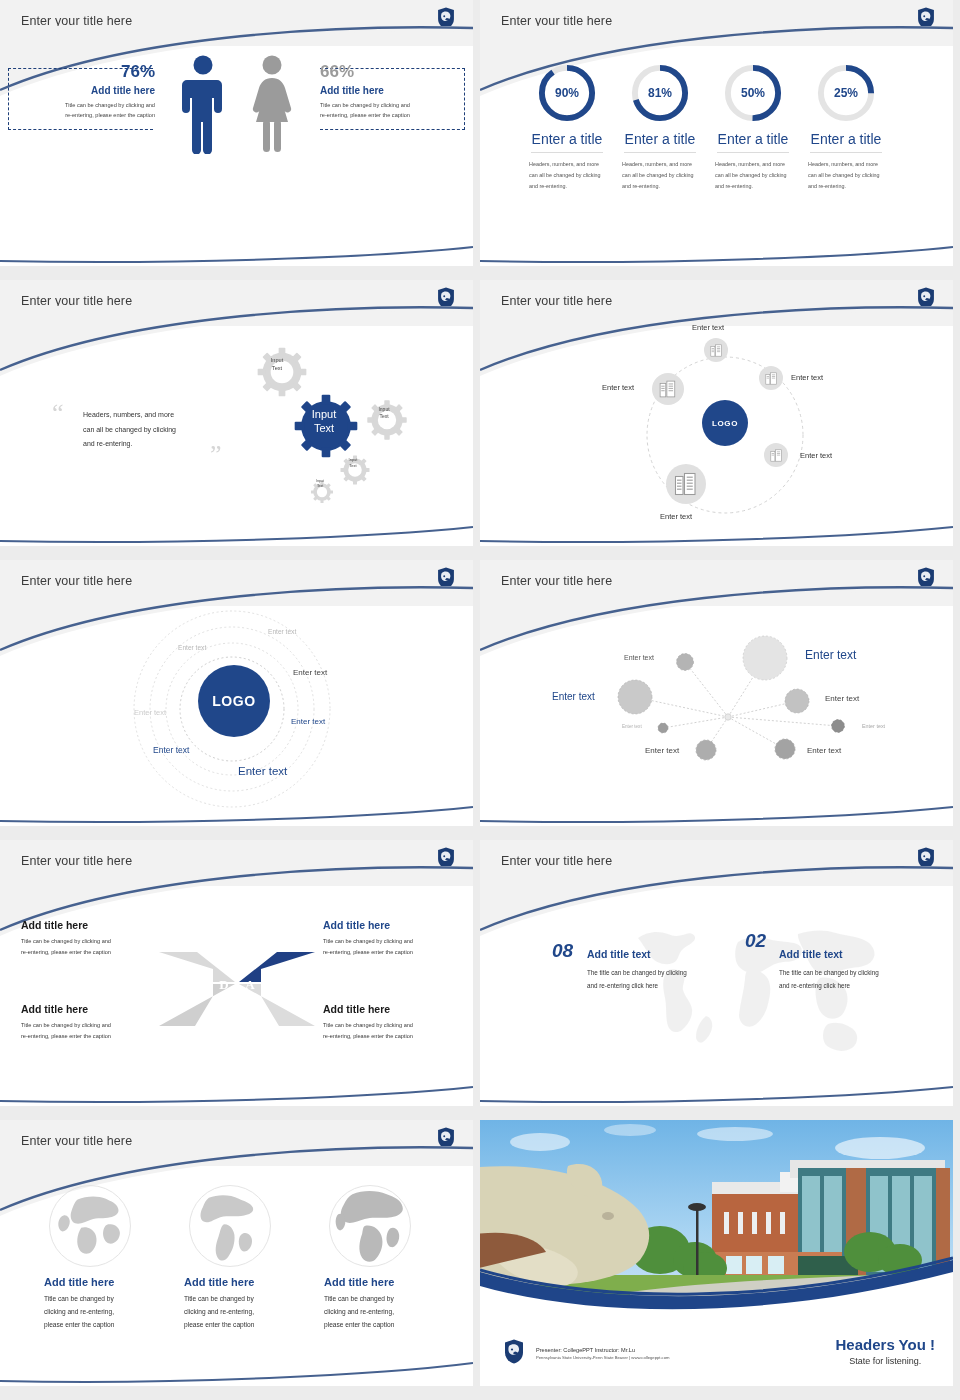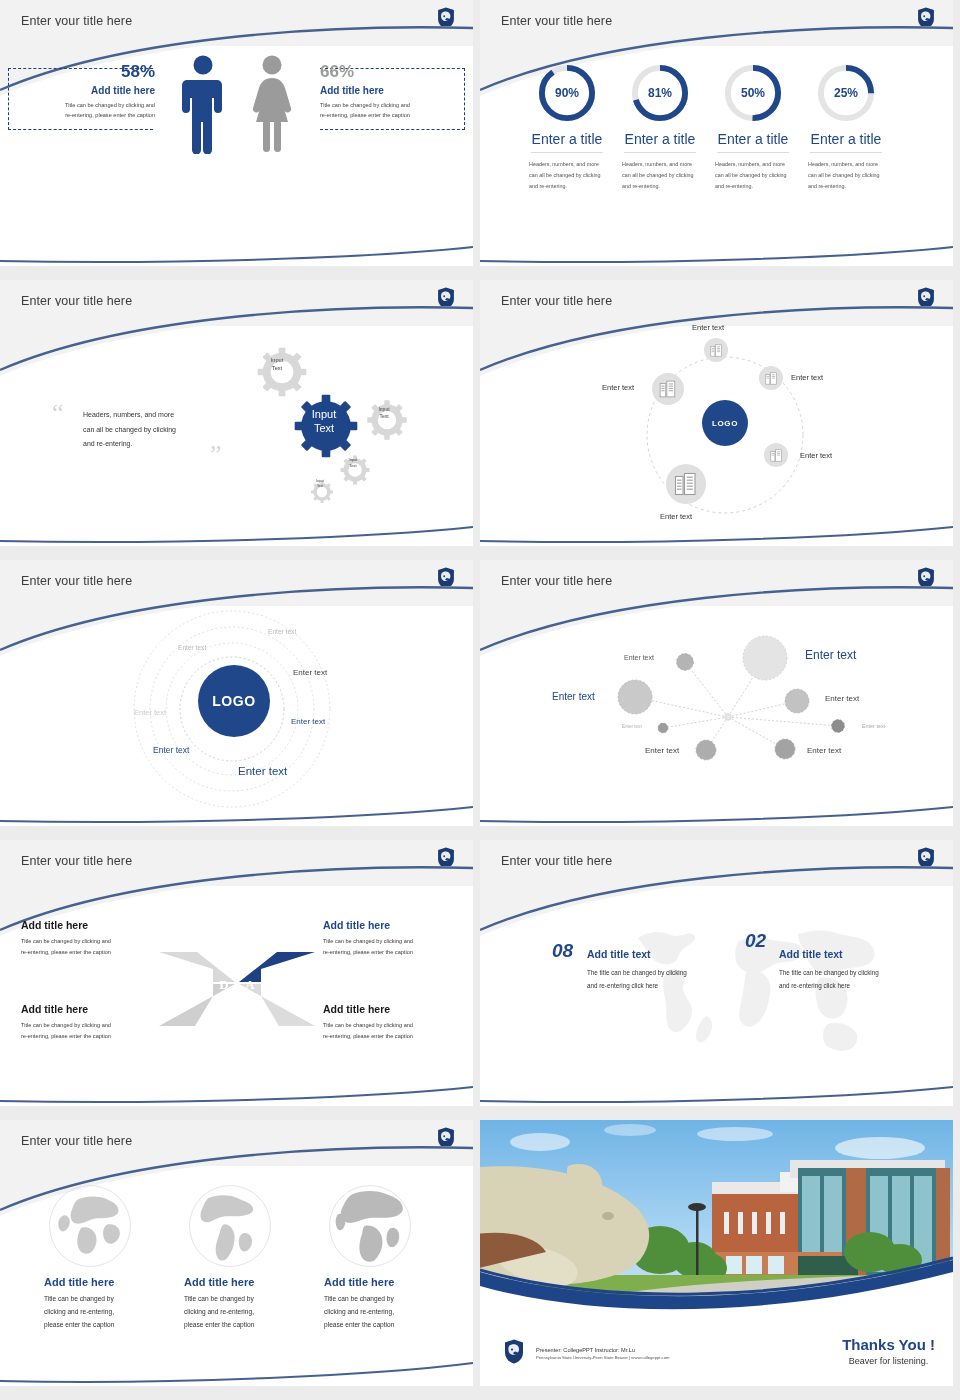--- a/index.html
+++ b/index.html
@@ -119,21 +119,21 @@
   </svg>
   <svg class="curve-top" viewBox="0 0 473 70" preserveAspectRatio="none">
     <path d="M0 70 C120 18 320 2 473 6 L473 0 L0 0 Z" fill="#f2f2f2"></path>
     <path d="M0 64 C120 12 320 -2 473 2" stroke="#46618f" stroke-width="2.4" fill="none"></path>
   </svg>
 
   <div class="s1-wrap">
 
     <div class="dashbox" style="left:8px; top:16px; width:145px; height:62px; border-left:1px dashed #1e3f79; border-top:1px dashed #1e3f79; border-bottom:1px dashed #1e3f79;"></div>
     <div style="position:absolute;left:30px;top:10px;width:125px;text-align:right;">
-      <div class="pct blue">58%</div>
+      <div class="pct blue">76%</div>
       <div class="addtitle" style="margin-top:3px;">Add title here</div>
       <div class="cap" style="margin-top:5px;">Title can be changed by clicking and</div>
       <div class="cap">re-entering, please enter the caption</div>
     </div>
 
     <div class="fig" style="left:182px; top:2px; width:42px; height:100px;">
       <svg viewBox="0 0 42 100" width="42" height="100">
         <circle cx="21" cy="11" r="9.5" fill="#20478a"></circle>
         <path d="M8 26h26a5 5 0 0 1 5 5v24a4 4 0 0 1-8 0V44h-2v52a4.5 4.5 0 0 1-9 0V68h-2v28a4.5 4.5 0 0 1-9 0V44H7v11a4 4 0 0 1-8 0V31a5 5 0 0 1 5-5z" fill="#20478a" transform="translate(1,0)"></path>
       </svg>
@@ -788,19 +788,19 @@
     <div class="p2">Pennsylvania State University-Penn State Beaver  |  www.collegeppt.com</div>
   </div>
   <svg style="position:absolute;left:24px;bottom:22px;width:20px;height:25px;" viewBox="0 0 40 50">
     <path d="M20 1 L38 7 V27 C38 40 28 47 20 49 C12 47 2 40 2 27 V7 Z" fill="#1b3c73"></path>
     <path d="M10 14c4-4 12-5 17-1 3 3 4 8 2 12-2 5-9 8-14 6-5-2-8-9-5-17z" fill="#e9edf3"></path>
     <circle cx="16" cy="21" r="2.2" fill="#1b3c73"></circle>
     <path d="M22 25c3 1 6 1 7 4-3 2-8 2-11 0 1-2 2-3 4-4z" fill="#1b3c73"></path>
   </svg>
 
   <div class="thanks">
-    <div class="t1">Thanks You !</div>
-    <div class="t2">Beaver for listening.</div>
+    <div class="t1">Headers You !</div>
+    <div class="t2">State for listening.</div>
   </div>
  </div>
 </div>
 
 </div>
 
 </body></html>

